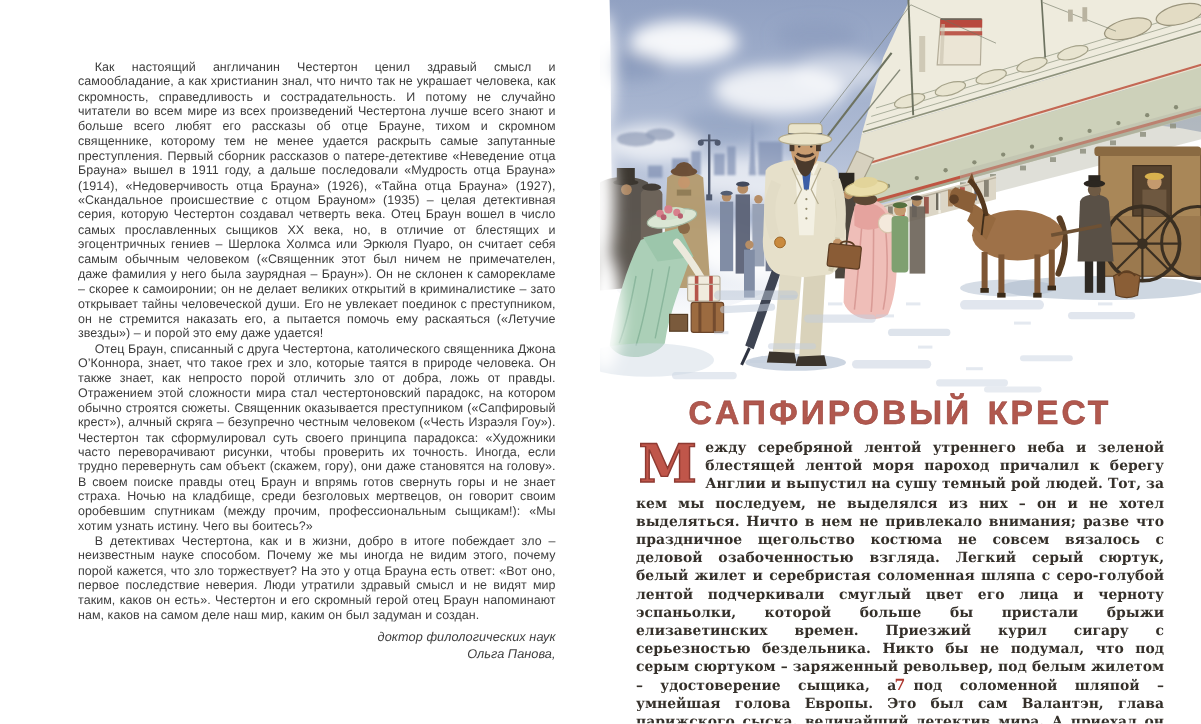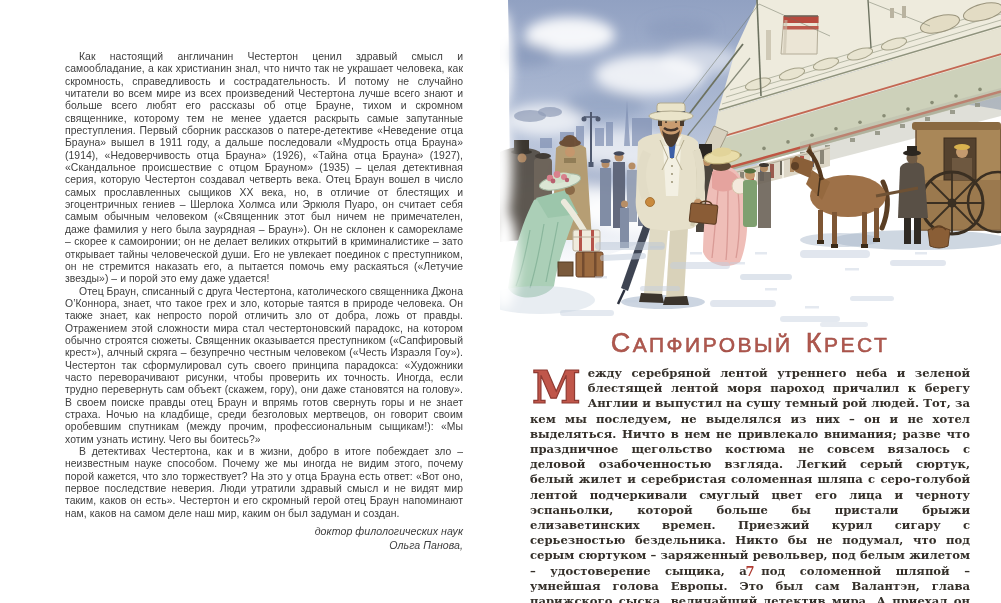--- a/index.html
+++ b/index.html
@@ -10,21 +10,21 @@
   .intro{position:absolute;left:65px;top:51px;width:398px;
          font-size:10.4px;line-height:12.35px;text-align:justify;
          color:#3d3d3d;letter-spacing:0.05px;}
   .intro p{margin:0;text-indent:14px;}
   .signature{margin-top:5px;text-align:right;font-style:italic;font-size:10.6px;line-height:13.5px;color:#3d3d3d;}
   .signature div{white-space:nowrap;}
 
   
   .illustration{position:absolute;left:500px;top:0;width:501px;height:332px;}
   .chapter-title{position:absolute;left:520px;top:328px;width:460px;text-align:center;
-         color:#b1584e;font-weight:normal;font-size:21px;letter-spacing:2.5px;
+         color:#b1584e;font-weight:bold;font-size:28px;letter-spacing:2.5px;
          text-transform:uppercase;-webkit-text-stroke:0.5px #9a463e;}
   .title-word{display:inline-block;}
   .title-word::first-letter{font-size:27px;}
   .title-word + .title-word{margin-left:13px;}
 
   .story{position:absolute;left:530px;top:366px;width:440px;
          font-family:"DejaVu Serif","Liberation Serif",serif;font-weight:bold;
          font-size:11.6px;line-height:15.2px;text-align:justify;color:#35302a;}
   .dropcap{float:left;font-family:"DejaVu Serif",serif;font-weight:bold;
          font-size:44px;line-height:38px;padding:3px 7px 0 2px;

